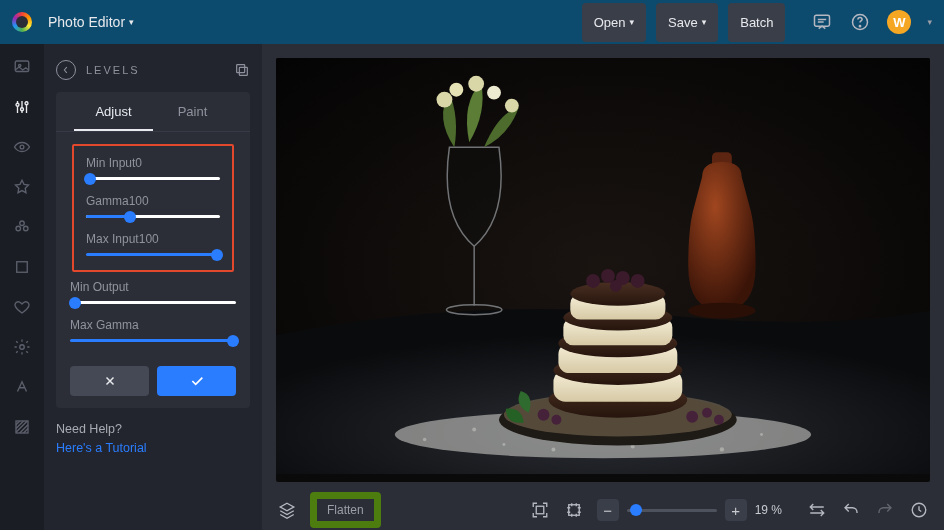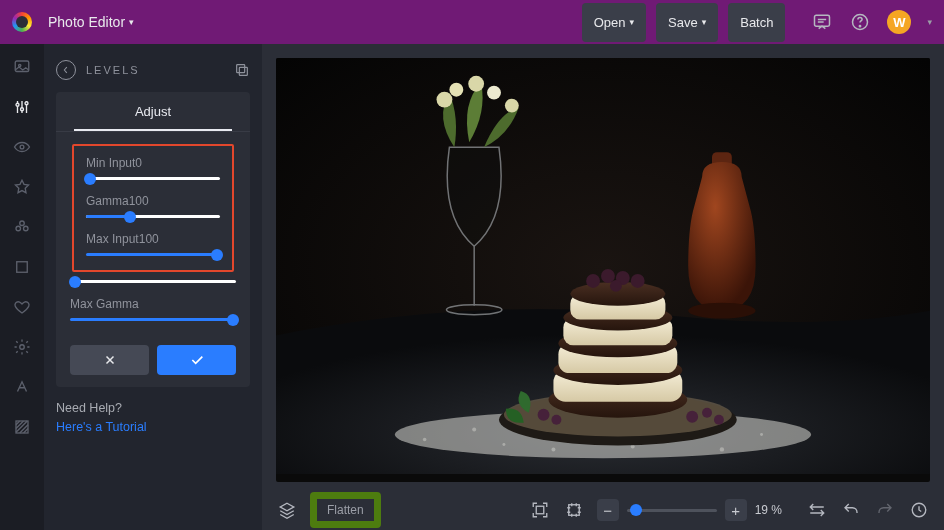--- a/index.html
+++ b/index.html
@@ -10,21 +10,21 @@
   font-family: -apple-system, BlinkMacSystemFont, "Segoe UI", sans-serif;
   color: #a8abb2;
   overflow: hidden;
   display: flex;
   flex-direction: column;
 }
 
 
 .topbar {
   height: 44px;
-  background: #701a75;
+  background: #0c4a6e;
   display: flex;
   align-items: center;
   padding: 0 12px;
   gap: 10px;
 }
 .logo {
   width: 20px; height: 20px;
   border-radius: 50%;
   background: conic-gradient(#f44336, #ff9800, #ffeb3b, #4caf50, #2196f3, #9c27b0, #f44336);
   position: relative;
@@ -423,20 +423,21 @@
         <svg width="16" height="16" viewBox="0 0 24 24" fill="none" stroke="#8f929c" stroke-width="1.8">
             <rect x="8" y="8" width="12" height="12" rx="1"></rect>
             <rect x="4" y="4" width="12" height="12" rx="1"></rect>
           </svg>
       </div>
     </div>
 
     <div class="inner-card">
       <div class="tabs">
         <div class="tab active">Adjust</div>
+        <div class="tab">Paint</div>
       </div>
 
       <div class="sliders">
         <div class="highlight-box">
           <div class="slider-row">
             <div class="slider-label">
               <span>Min Input</span>
               <span>0</span>
             </div>
             <div class="slider-track">
@@ -458,20 +459,24 @@
               <span>Max Input</span>
               <span>100</span>
             </div>
             <div class="slider-track blue-full">
               <div class="slider-thumb" style="left:98%;"></div>
             </div>
           </div>
         </div>
 
         <div class="slider-row">
+          <div class="slider-label">
+            <span>Min Output</span>
+            <span></span>
+          </div>
           <div class="slider-track">
             <div class="slider-thumb" style="left:3%;"></div>
           </div>
         </div>
         <div class="slider-row">
           <div class="slider-label">
             <span>Max Gamma</span>
             <span></span>
           </div>
           <div class="slider-track blue-full">

